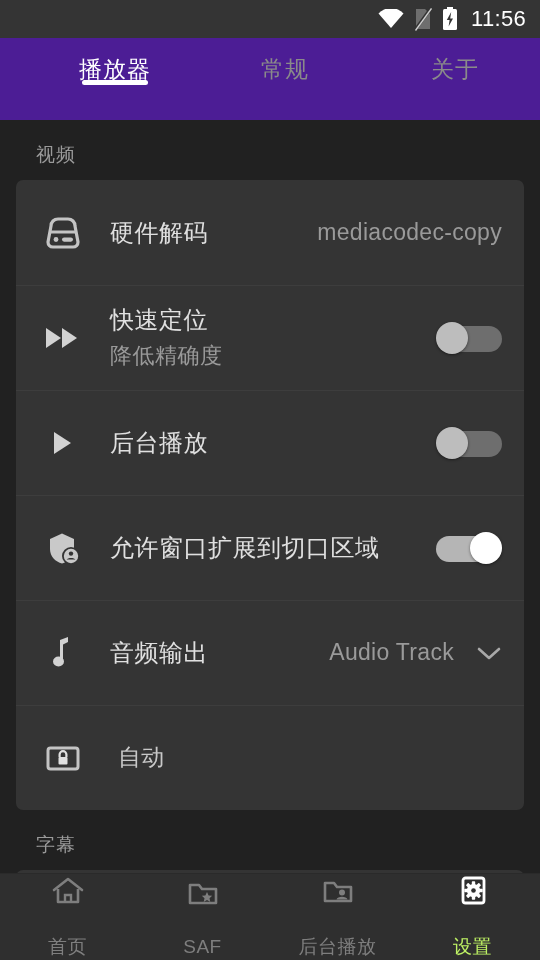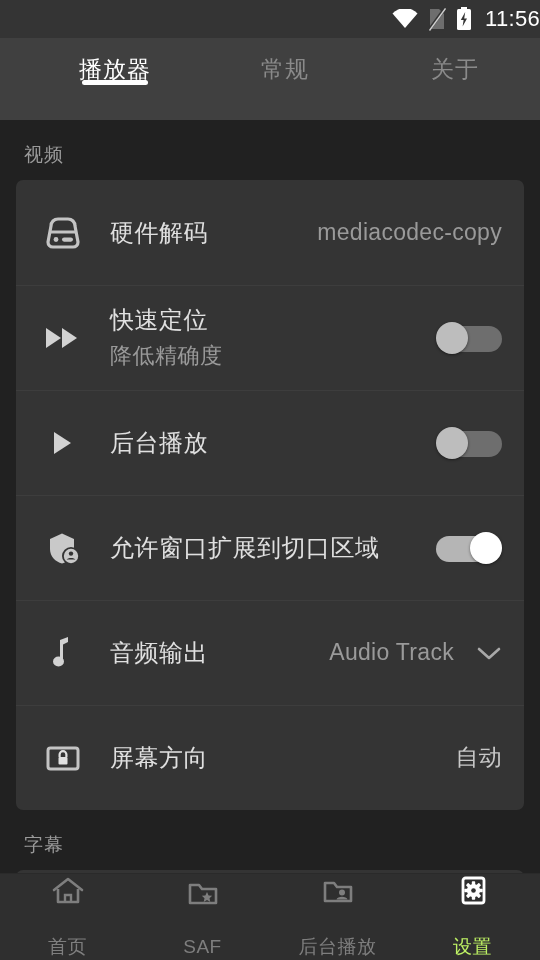--- a/index.html
+++ b/index.html
@@ -8,52 +8,52 @@
     background:#212121;
     font-family:"Liberation Sans","DejaVu Sans",sans-serif;
     overflow:hidden;
   }
   .phone { position:relative; width:540px; height:960px; background:#212121; }
 
   
   .statusbar {
     height:38px; background:#343434;
     display:flex; align-items:center; justify-content:flex-end;
-    gap:10px;
+    padding-right:14px; gap:10px;
   }
   .sb-icon { display:flex; align-items:center; }
   .sb-time {
     color:#ffffff; font-size:22px; letter-spacing:0.3px;
     font-weight:400; margin-left:3px;
   }
 
   
   .tabbar {
-    height:82px; background:#404040;
+    height:82px; background:#4c1d95;
     display:flex; align-items:flex-start; position:relative;padding-left:30px;
   }
   .tab {
     flex:1; text-align:center; padding-top:16px;
     font-size:23px; letter-spacing:1px; position:relative;
   }
   .tab.active { color:#ffffff; }
   .tab.inactive { color:#8a8a8a; }
   .tab-underline {
     position:absolute; bottom:0px; left:50%; transform:translateX(-50%);
     width:66px; height:5px; background:#ffffff; border-radius:3px;
   }
 
   
   .content {
     position:absolute; top:120px; left:0; right:0; bottom:87px;
     background:#212121; overflow:hidden;
   }
   .section-title {
     color:#9a9a9a; font-size:19px;
-    padding:22px 0 12px 24px; letter-spacing:1px;
+    padding:22px 0 12px 36px; letter-spacing:1px;
   }
   .card {
     margin:0 16px; background:#343434; border-radius:7px;
     overflow:hidden;
   }
   .card.partial { border-radius:7px 7px 0 0; }
   .row {
     display:flex; align-items:center;
     min-height:105px; padding:0 22px 0 0;
     position:relative;
@@ -236,23 +236,20 @@
       </div>
 
       <div class="row">
         <div class="row-icon">
           <svg width="46" height="42" viewBox="0 0 46 42">
             <rect x="8" y="11" width="30" height="21" rx="2.5" fill="none" stroke="#c4c4c4" stroke-width="3"></rect>
             <rect x="18.5" y="20" width="9" height="7.5" rx="1" fill="#e0e0e0"></rect>
             <path d="M19.6 20 L19.6 17.6 A3.4 3.4 0 0 1 26.4 17.6 L26.4 20" fill="none" stroke="#e0e0e0" stroke-width="2.2"></path>
           </svg>
         </div>
-        <div class="row-text">
-          <span class="row-title">屏幕方向</span>
-        </div>
         <span class="row-value bright">自动</span>
       </div>
 
     </div>
 
     <div class="section-title">字幕</div>
     <div class="card partial" style="height:60px;"></div>
 
   </div>
 

